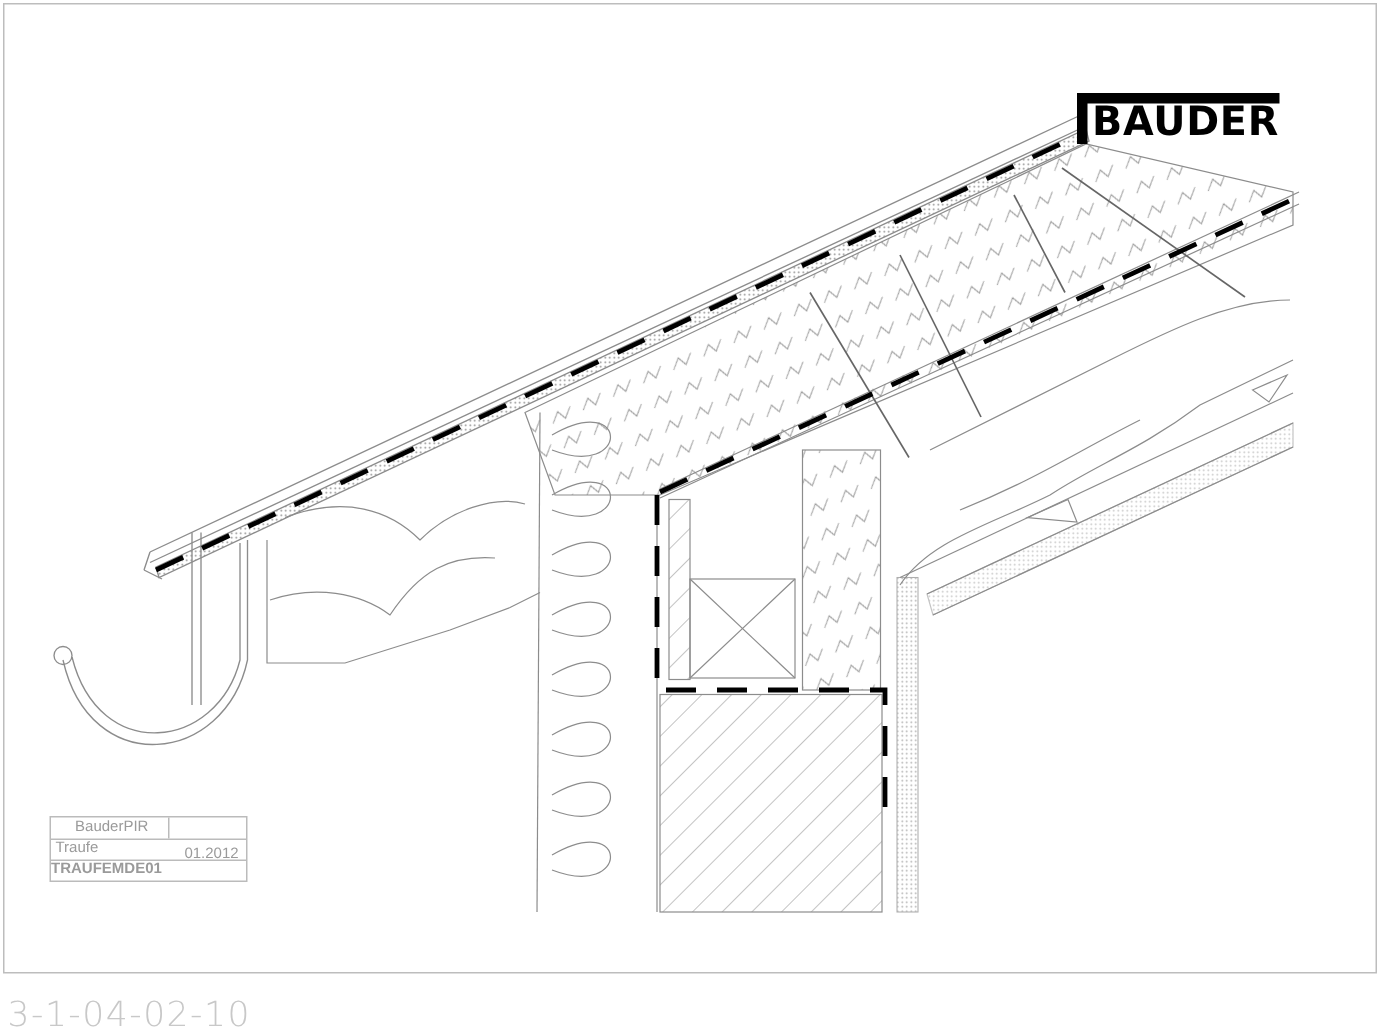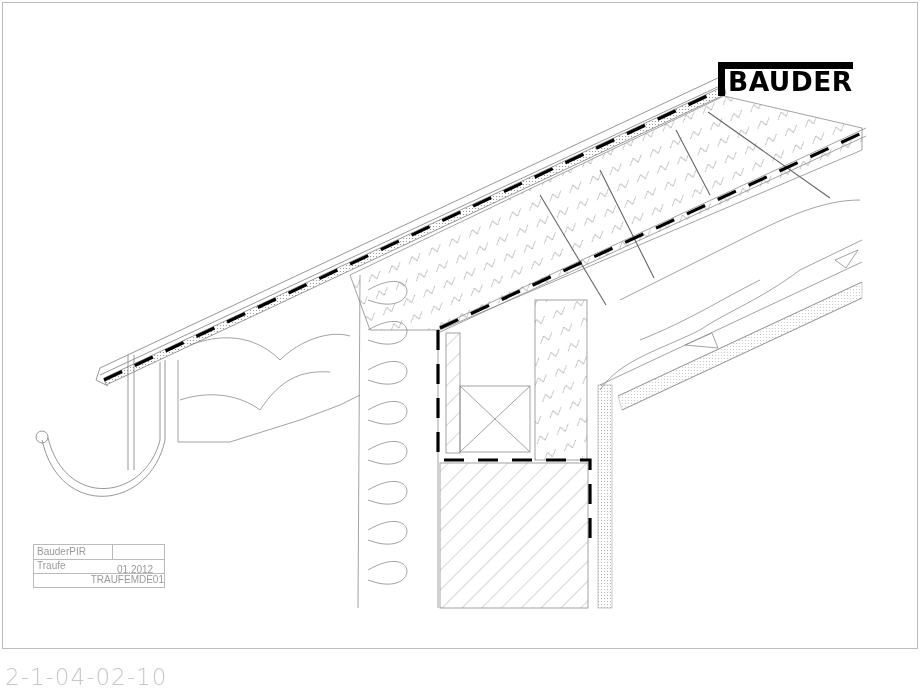--- a/index.html
+++ b/index.html
@@ -5,21 +5,21 @@
   html, body { margin: 0; padding: 0; background: #ffffff; }
   body { width: 920px; height: 690px; position: relative; overflow: hidden; font-family: "Liberation Sans", sans-serif; }
   .sheet { position: absolute; left: 2px; top: 2px; width: 914px; height: 645px; border: 1px solid #bdbdbd; background: #fff; }
   svg.drawing { position: absolute; left: 0; top: 0; }
   .logo { position: absolute; left: 718px; top: 62px; width: 137px; height: 34px; }
   .logo-bar { position: absolute; left: 0; top: 0; width: 135px; height: 7px; background: #000; }
   .logo-post { position: absolute; left: 0; top: 0; width: 7px; height: 34px; background: #000; }
   .logo-text { position: absolute; left: 10px; top: 5px; font-family: "DejaVu Sans", sans-serif; font-weight: bold; font-size: 27px; letter-spacing: 0.5px; color: #000; line-height: 30px; transform: scaleX(0.98); transform-origin: left; }
   .titleblock { position: absolute; left: 33px; top: 544px; width: 130px; height: 42px; border: 1px solid #bbb; font-size: 10px; color: #9a9a9a; }
   .tb-row { position: absolute; left: 0; width: 130px; height: 14px; line-height: 14px; border-bottom: 1px solid #bbb; }
-  .tb-row.r1 { top: 0; } .tb-row.r2 { top: 14px; } .tb-row.r3 { top: 28px; border-bottom: none; text-align: right; }
+  .tb-row.r1 { top: 0; text-align: center; } .tb-row.r2 { top: 14px; } .tb-row.r3 { top: 28px; border-bottom: none; text-align: left; font-weight: bold; }
   .tb-cell { position: absolute; top: 0; height: 14px; padding-left: 3px; }
   .tb-c1 { left: 0; width: 75px; border-right: 1px solid #bbb; }
   .tb-c2 { left: 80px; width: 48px; margin-top: 18px; }
   .docnum { position: absolute; left: 5px; top: 664px; font-size: 23px; color: #c8c8c8; letter-spacing: 1px; font-family: "DejaVu Sans", sans-serif; font-weight: 200; }
 </style>
 </head>
 <body>
 
 <div class="sheet"></div>
 
@@ -116,13 +116,13 @@
   <div class="tb-row r1">
     <span class="tb-cell tb-c1">BauderPIR</span>
     <span class="tb-cell tb-c2">01.2012</span>
   </div>
   <div class="tb-row r2">
     <span class="tb-cell" style="left:0">Traufe</span>
   </div>
   <div class="tb-row r3">TRAUFEMDE01</div>
 </div>
 
-<div class="docnum">2-1-04-02-10</div>
+<div class="docnum">3-1-04-02-10</div>
 
 </body></html>

